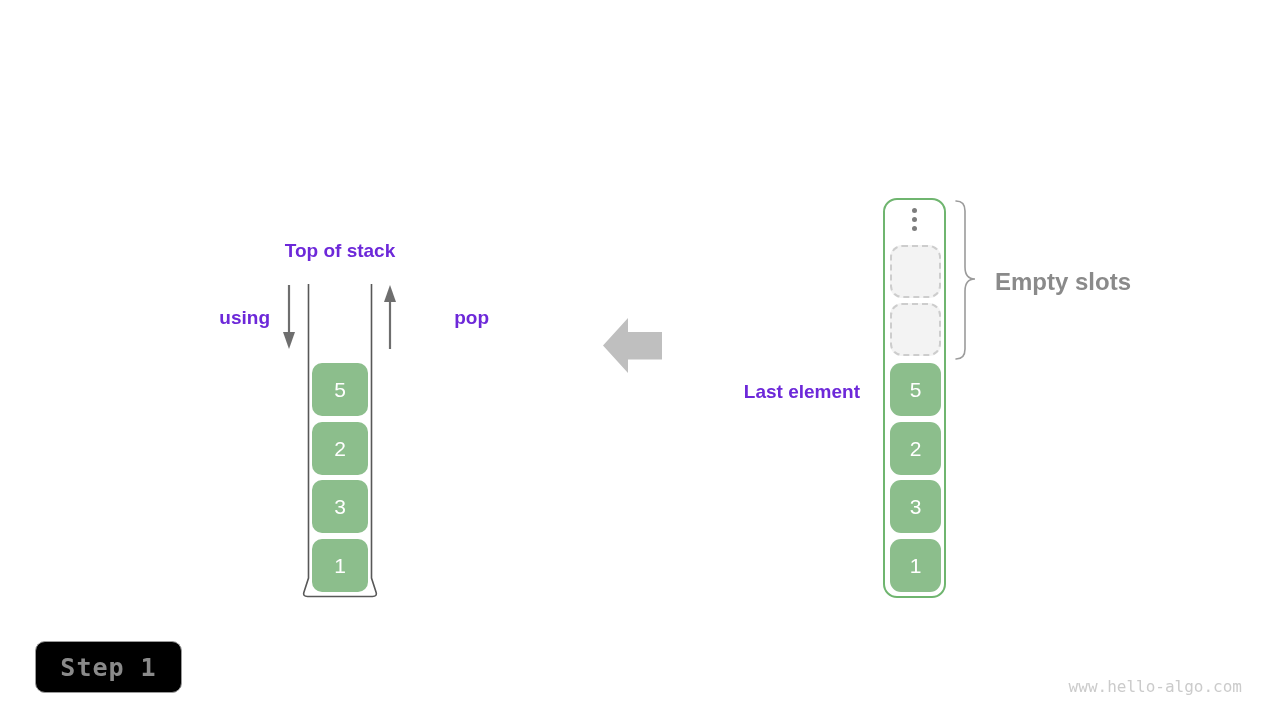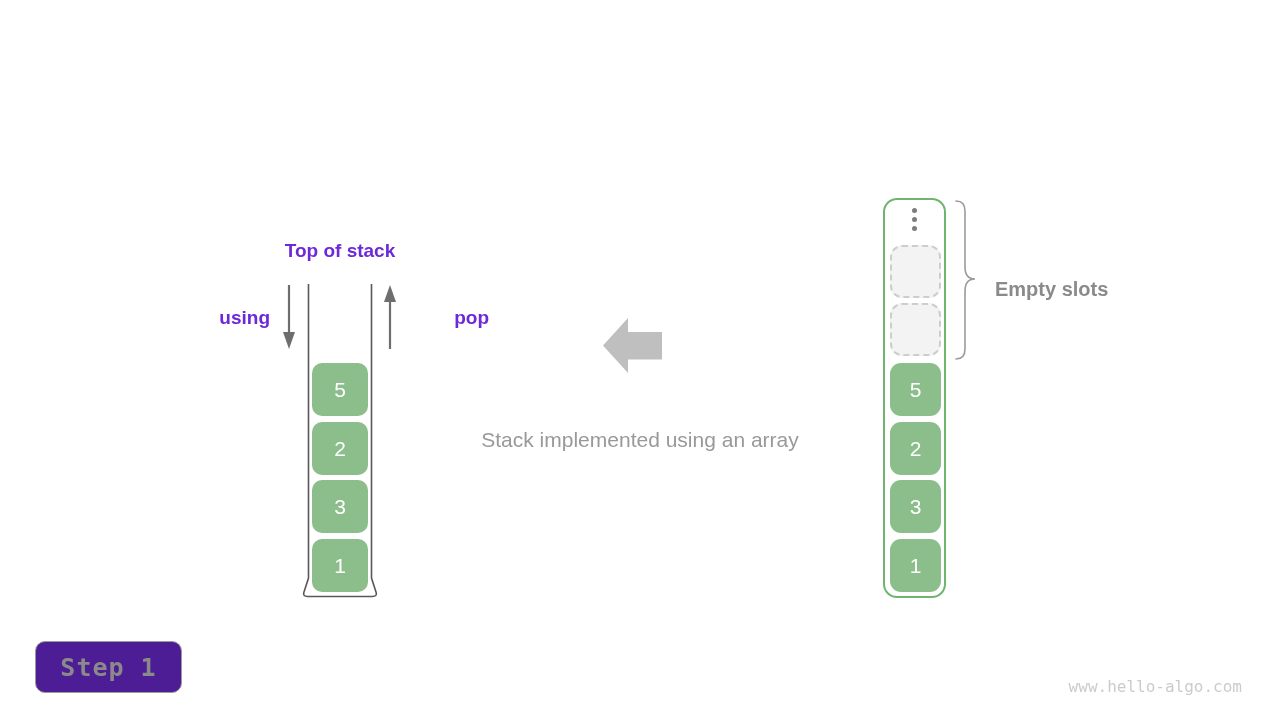--- a/index.html
+++ b/index.html
@@ -28,22 +28,22 @@
   #pop-label       { left: 414px; top: 307px; width: 75px; text-align: right; }
   #bottom-of-stack { left: 239px; top: 616px; width: 200px; }
   #last-element    { left: 660px; top: 381px; width: 200px; }
   #first-element   { left: 657px; top: 554px; width: 200px; }
 
   #caption {
     left: 440px; top: 428px; width: 400px;
     font-size: 21px; color: #999999; text-align: center; white-space: nowrap;
   }
   #empty-slots-label {
-    left: 995px; top: 278px;
-    font-size: 20px; font-weight: 700; color: #8a8a8a; white-space: nowrap; text-align: center;
+    left: 995px; top: 268px;
+    font-size: 24px; font-weight: 700; color: #8a8a8a; white-space: nowrap; text-align: center;
   }
 
   
   .cell {
     position: absolute;
     display: flex; align-items: center; justify-content: center;
     background: #8CBE8C;
     color: #ffffff;
     font-size: 21px;
     border-radius: 10px;
@@ -82,21 +82,21 @@
     display: flex; flex-direction: column; gap: 4px;
   }
   #ellipsis .dot {
     width: 5px; height: 5px; border-radius: 50%; background: #7d7d7d;
   }
 
   
   #step-badge {
     left: 35px; top: 641px; width: 147px; height: 52px;
     box-sizing: border-box;
-    background: #4c1d95;
+    background: #000000;
     border: 1.5px solid #9a9a9a;
     border-radius: 10px;
     display: flex; align-items: center; justify-content: center;
     font-family: "DejaVu Sans Mono", monospace;
     font-weight: 700;
     font-size: 25px;
     letter-spacing: 1px;
     color: #8a8a8a;
   }
   #watermark {
@@ -136,21 +136,20 @@
   <div class="cell left-cell row-0">5</div>
   <div class="cell left-cell row-1">2</div>
   <div class="cell left-cell row-2">3</div>
   <div class="cell left-cell row-3">1</div>
 
 
   <svg class="abs" style="left:600px; top:315px;" width="66" height="62">
     <polygon points="62,17 28,17 28,3 3,30.5 28,58 28,44.5 62,44.5" fill="#BFBFBF"></polygon>
   </svg>
 
-  <div class="abs" id="caption">Stack implemented using an array</div>
 
   <div class="abs" id="array-container"></div>
 
   <div class="abs" id="ellipsis">
     <div class="dot"></div>
     <div class="dot"></div>
     <div class="dot"></div>
   </div>
 
   <div class="empty-slot" id="empty-slot-1"></div>
@@ -160,19 +159,20 @@
   <div class="cell right-cell row-1">2</div>
   <div class="cell right-cell row-2">3</div>
   <div class="cell right-cell row-3">1</div>
 
   <svg class="abs" style="left:950px; top:196px;" width="30" height="168">
     <path d="M6 5 Q15 5 15 15 L15 71 Q15 83 25 83 Q15 83 15 95 L15 153 Q15 163 6 163" fill="none" stroke="#9b9b9b" stroke-width="1.6" stroke-linecap="round"></path>
   </svg>
 
   <div class="abs" id="empty-slots-label">Empty slots</div>
 
+  <div class="abs bold-label right-text" id="last-element">Last element</div>
 
 
   <div class="abs" id="step-badge">Step 1</div>
 
   <div class="abs" id="watermark">www.hello-algo.com</div>
 
 </div>
 
 </body></html>

